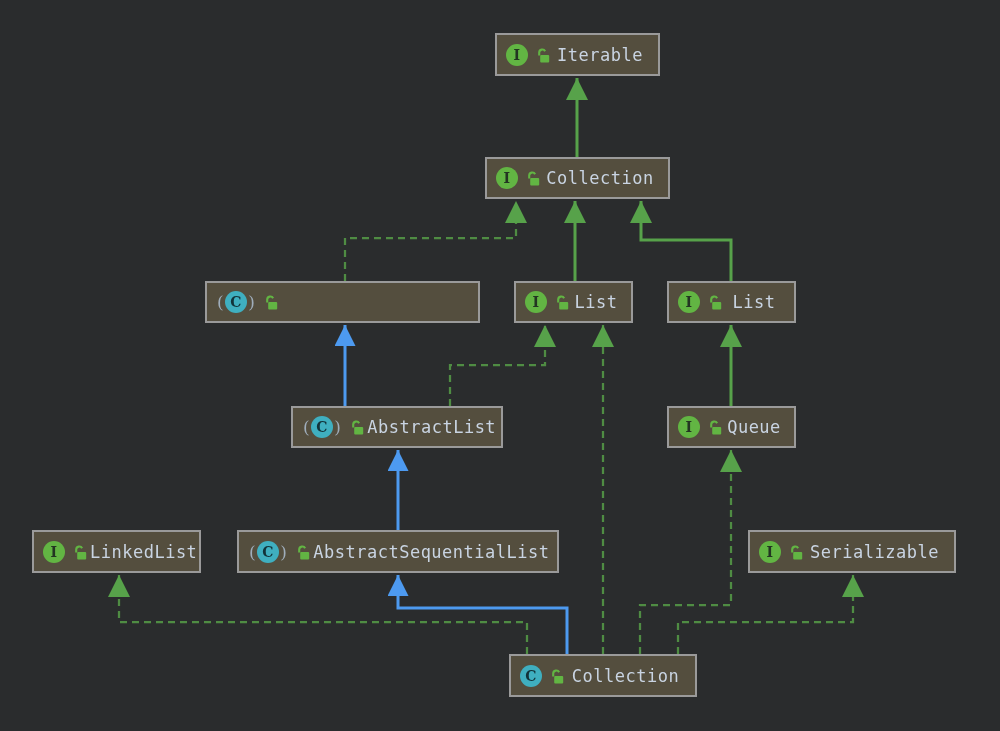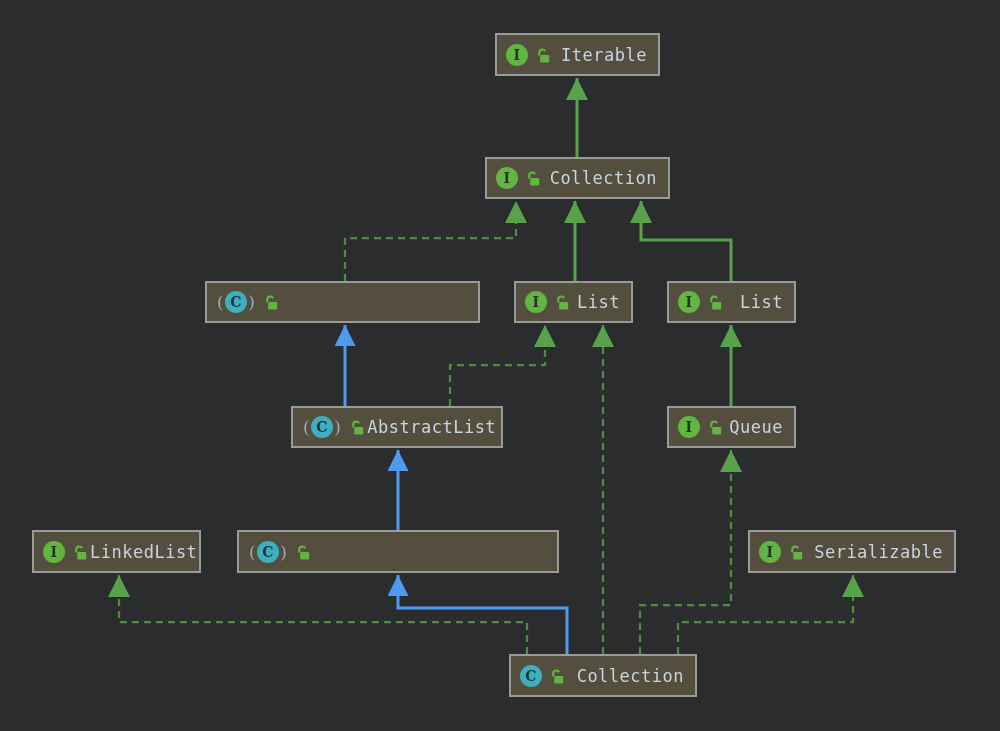--- a/index.html
+++ b/index.html
@@ -42,21 +42,21 @@
     font-family:"DejaVu Serif","Liberation Serif",serif;
     font-size:17px;line-height:22px;
     padding:0 1px;
   }
   .lock{
     margin-left:7px;
     color:var(--lock-green,#62b543);
     display:flex;align-items:center;
     flex:0 0 auto;
   }
-  .label{flex:1;text-align:right;white-space:nowrap;padding:0 2px;}
+  .label{flex:1;text-align:center;white-space:nowrap;padding:0 2px;}
 </style>
 </head>
 <body>
 
 <div id="canvas">
 
   <svg id="edges" xmlns="http://www.w3.org/2000/svg">
     <defs>
       <marker id="arrow-green" viewBox="0 0 10 10" refX="10" refY="5" markerUnits="userSpaceOnUse" markerWidth="23" markerHeight="22" orient="auto">
         <path id="arrow-green-path" d="M0,0 L10,5 L0,10 z" fill="#57a24a"></path>
@@ -198,20 +198,21 @@
           <span>C</span>
         </span>
       <span class="paren">)</span>
     </span>
     <span class="lock">
       <svg width="16" height="16" viewBox="0 0 16 16">
           <path d="M4.2 8.6 V5.6 a3.1 3.1 0 0 1 5.9 -1.3" fill="none" stroke="currentColor" stroke-width="2.1"></path>
           <rect x="5.2" y="8" width="9" height="7.4" rx="1" fill="currentColor"></rect>
         </svg>
     </span>
+    <span class="label">AbstractSequentialList</span>
   </div>
 
   <div class="node" style="left:748px;top:530px;width:208px;height:43px">
     <span class="badge iface">
         <span>I</span>
       </span>
     <span class="lock">
       <svg width="16" height="16" viewBox="0 0 16 16">
           <path d="M4.2 8.6 V5.6 a3.1 3.1 0 0 1 5.9 -1.3" fill="none" stroke="currentColor" stroke-width="2.1"></path>
           <rect x="5.2" y="8" width="9" height="7.4" rx="1" fill="currentColor"></rect>

